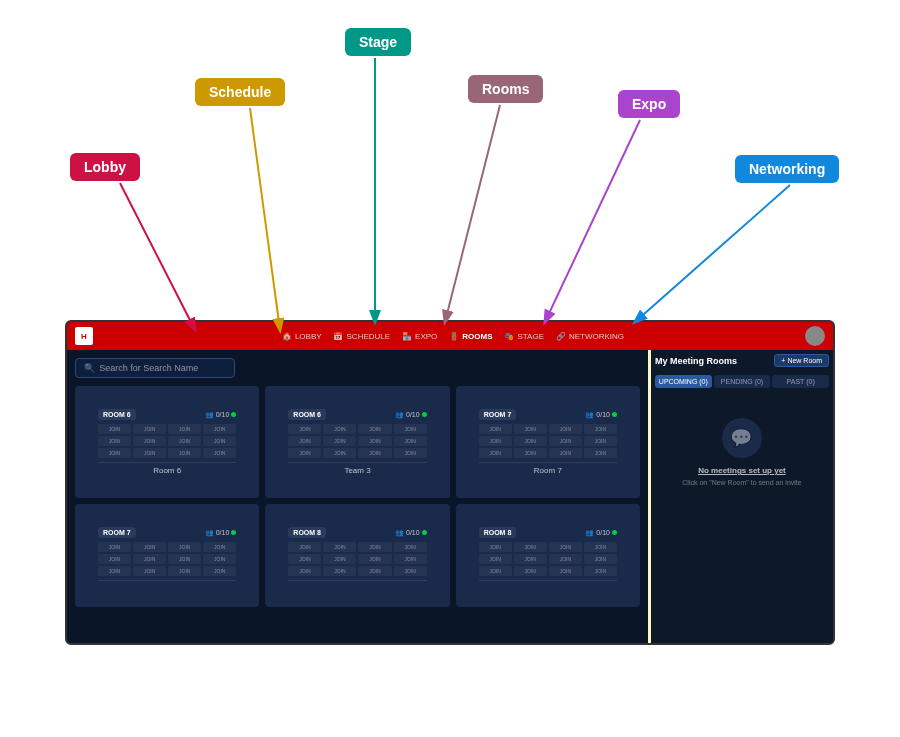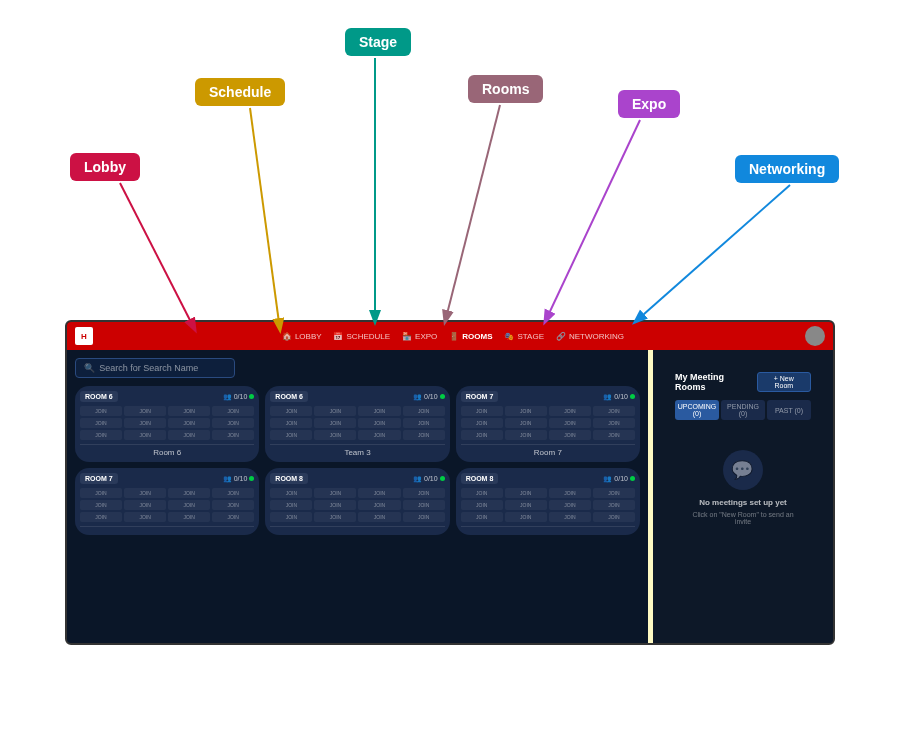--- a/index.html
+++ b/index.html
@@ -129,22 +129,22 @@
     }
 
     .rooms-grid {
       display: grid;
       grid-template-columns: repeat(3, 1fr);
       gap: 6px;
     }
 
     .room-card {
       background: #1a2a4a;
-      border-radius: 14px;
-      padding: 5px;
+      border-radius: 4px;
+      padding: 23px;
       position: relative;
     }
 
     .room-header {
       display: flex;
       justify-content: space-between;
       align-items: center;
       margin-bottom: 4px;
     }
 
@@ -195,22 +195,22 @@
       color: rgba(255,255,255,0.7);
       font-size: 8px;
       margin-top: 4px;
       padding-top: 3px;
       border-top: 1px solid rgba(255,255,255,0.1);
     }
 
     
     .right-panel {
       width: 185px;
-      border-left: 5px solid #fef9c3;
-      padding: 22px;
+      border-left: 3px solid #fef9c3;
+      padding: 4px;
       background: #0d1828;
     }
 
     .meeting-rooms-header {
       display: flex;
       justify-content: space-between;
       align-items: center;
       margin-bottom: 8px;
     }
 
@@ -272,20 +272,21 @@
       justify-content: center;
       font-size: 18px;
       color: rgba(255,255,255,0.4);
     }
 
     .no-meetings-text {
       color: rgba(255,255,255,0.7);
       font-size: 8px;
       font-weight: bold;
       margin-bottom: 4px;
+      text-decoration: underline;
     }
 
     .no-meetings-subtext {
       color: rgba(255,255,255,0.4);
       font-size: 7px;
     }
   </style>
 </head>
 <body>
 

